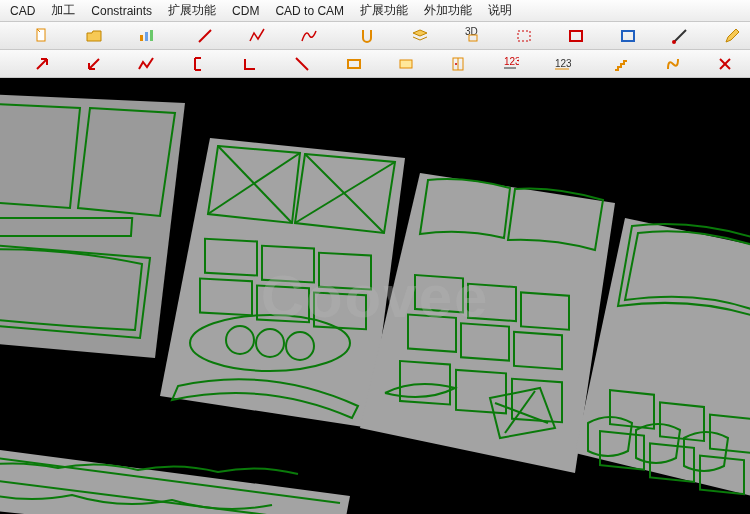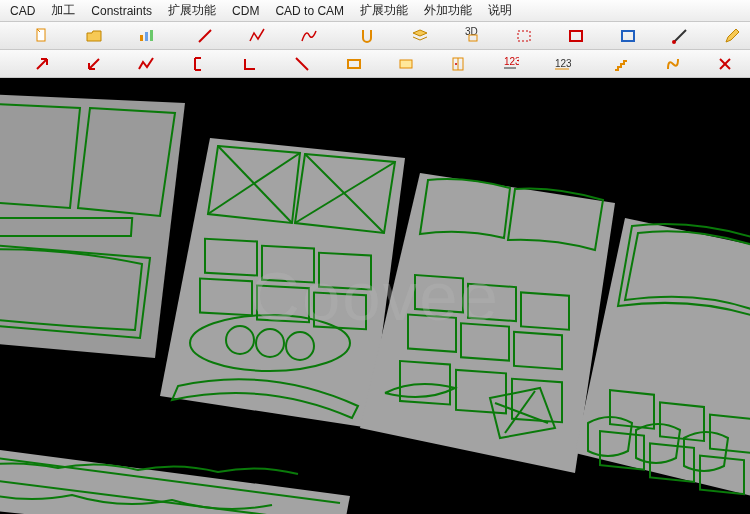--- a/index.html
+++ b/index.html
@@ -58,22 +58,22 @@
   width: 750px;
   height: 436px;
   background: #000;
   overflow: hidden;
 }
 .watermark {
   position: absolute;
   top: 50%;
   left: 50%;
   transform: translate(-50%, -50%);
-  font-size: 69px;
-  font-weight: 400;
+  font-size: 60px;
+  font-weight: 700;
   color: rgba(180,180,180,0.35);
   letter-spacing: 2px;
   pointer-events: none;
   z-index: 10;
 }
 .txt { font-size: 10px; }
 </style>
 </head>
 <body>
 

